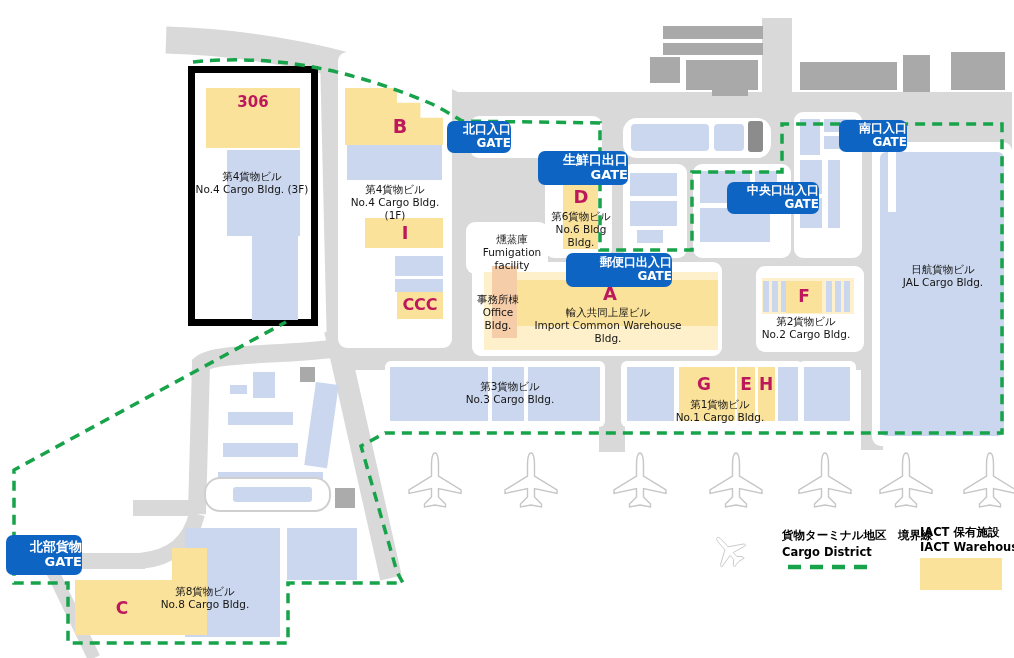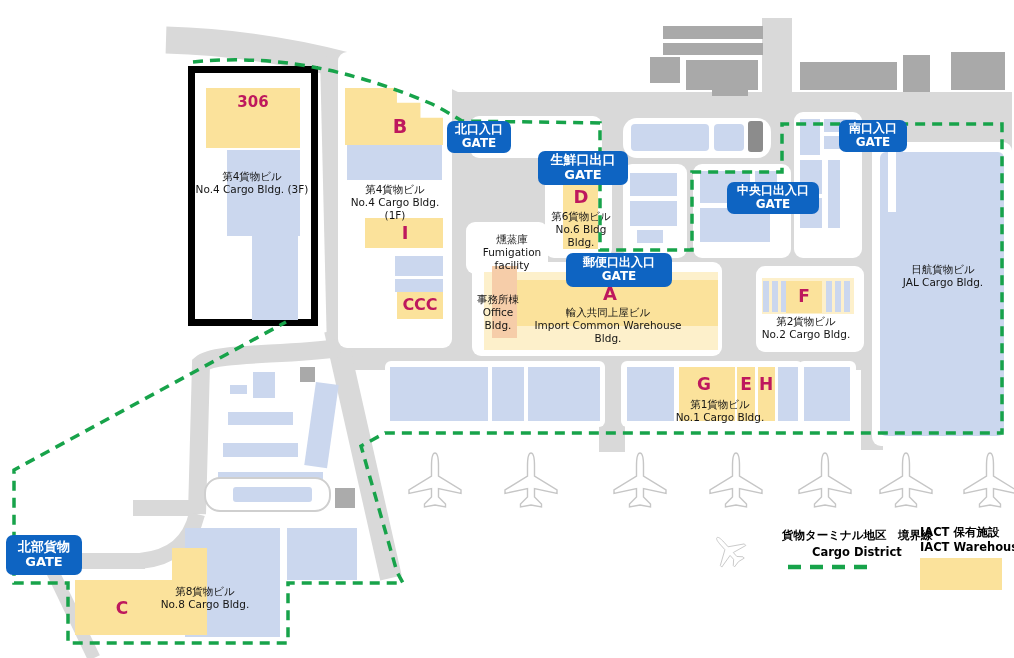--- a/index.html
+++ b/index.html
@@ -8,21 +8,21 @@
   #canvas svg{position:absolute;left:0;top:0;}
   .abs{position:absolute;}
   .isl{position:absolute;background:#fff;border-radius:9px;z-index:1;}
   .yb{position:absolute;background:#FBE29B;z-index:3;}
   .pale{position:absolute;background:#FDF0CB;z-index:2;}
   .bb{position:absolute;background:#CBD7EE;z-index:2;}
   .peach{position:absolute;background:#F6CDA9;z-index:4;}
   .ltr{position:absolute;font-weight:bold;color:#be185d;text-align:center;z-index:5;font-size:18px;line-height:1;}
   .lbl{position:absolute;font-size:10.5px;line-height:1.22;text-align:center;color:#141414;z-index:5;white-space:nowrap;}
   .gate{position:absolute;background:#0E64C2;color:#fff;font-weight:bold;font-size:12px;
-        text-align:center;border-radius:7px;display:flex;flex-direction:column;justify-content:center;
+        text-align:right;border-radius:7px;display:flex;flex-direction:column;justify-content:center;
         line-height:1.15;z-index:7;}
   #hl-box{position:absolute;left:188px;top:66px;width:116px;height:246px;background:#fff;
           border:7px solid #000;z-index:2;}
   .leg{position:absolute;font-weight:bold;color:#000;font-size:11.5px;line-height:1.2;z-index:5;white-space:nowrap;}
   #svg-top{z-index:6;pointer-events:none;}
 </style>
 </head>
 <body>
 
 <div id="canvas">
@@ -189,20 +189,24 @@
   <div class="bb" style="left:800px;top:119px;width:20px;height:36px;"></div>
   <div class="bb" style="left:824px;top:119px;width:32px;height:13px;"></div>
   <div class="bb" style="left:824px;top:136px;width:32px;height:13px;"></div>
   <div class="bb" style="left:800px;top:160px;width:22px;height:34px;"></div>
   <div class="bb" style="left:800px;top:198px;width:22px;height:30px;"></div>
   <div class="bb" style="left:828px;top:160px;width:12px;height:68px;"></div>
 
   <div class="bb" style="left:390px;top:367px;width:98px;height:54px;"></div>
   <div class="bb" style="left:492px;top:367px;width:32px;height:54px;"></div>
   <div class="bb" style="left:528px;top:367px;width:72px;height:54px;"></div>
+  <div class="lbl" style="left:430px;top:380px;width:160px;">
+    <div>第3貨物ビル</div>
+    <div>No.3 Cargo Bldg.</div>
+  </div>
 
   <div class="bb" style="left:627px;top:367px;width:47px;height:54px;"></div>
   <div class="yb" style="left:679px;top:367px;width:56px;height:54px;"></div>
   <div class="yb" style="left:737px;top:367px;width:18px;height:54px;"></div>
   <div class="yb" style="left:758px;top:367px;width:17px;height:54px;"></div>
   <div class="bb" style="left:778px;top:367px;width:20px;height:54px;"></div>
   <div class="bb" style="left:804px;top:367px;width:46px;height:54px;"></div>
   <div class="ltr" style="left:686px;top:376px;width:36px;font-size:17px;">G</div>
   <div class="ltr" style="left:728px;top:376px;width:36px;font-size:17px;">E</div>
   <div class="ltr" style="left:748px;top:376px;width:36px;font-size:17px;">H</div>
@@ -215,21 +219,21 @@
   <div class="bb" style="left:287px;top:528px;width:70px;height:52px;"></div>
   <div class="yb" style="left:75px;top:548px;width:132px;height:87px;
        clip-path:polygon(0 36.8%,73.5% 36.8%,73.5% 0,100% 0,100% 100%,0 100%);"></div>
   <div class="ltr" style="left:102px;top:600px;width:40px;font-size:17px;">C</div>
   <div class="lbl" style="left:145px;top:585px;width:120px;">
     <div>第8貨物ビル</div>
     <div>No.8 Cargo Bldg.</div>
   </div>
 
   <div class="leg" style="left:782px;top:529px;">貨物ターミナル地区　境界線</div>
-  <div class="leg" style="left:782px;top:546px;margin-left:30px;">Cargo District</div>
+  <div class="leg" style="left:782px;top:546px;">Cargo District</div>
   <div class="leg" style="left:920px;top:526px;">IACT 保有施設</div>
   <div class="leg" style="left:920px;top:541px;">IACT Warehouse</div>
   <div class="yb" style="left:920px;top:558px;width:82px;height:32px;"></div>
 
   <svg id="svg-top" width="1014" height="658" viewBox="0 0 1014 658">
     <path d="M193,62 C290,52 370,78 432,104 C448,112 455,117 462,121
          L600,123 L600,250 L692,250 L692,172 L782,172 L782,124 L1002,124
          L1002,433 L385,433 L361,446 L397,572 L403,583 L288,583 L288,643
          L68,643 L68,583 L14,583 L14,470 L286,322" fill="none" stroke="#17A34A" stroke-width="3.5" stroke-dasharray="10 7"></path>
     <path d="M788,567 L874,567" fill="none" stroke="#17A34A" stroke-width="4.5" stroke-dasharray="13 9"></path>

